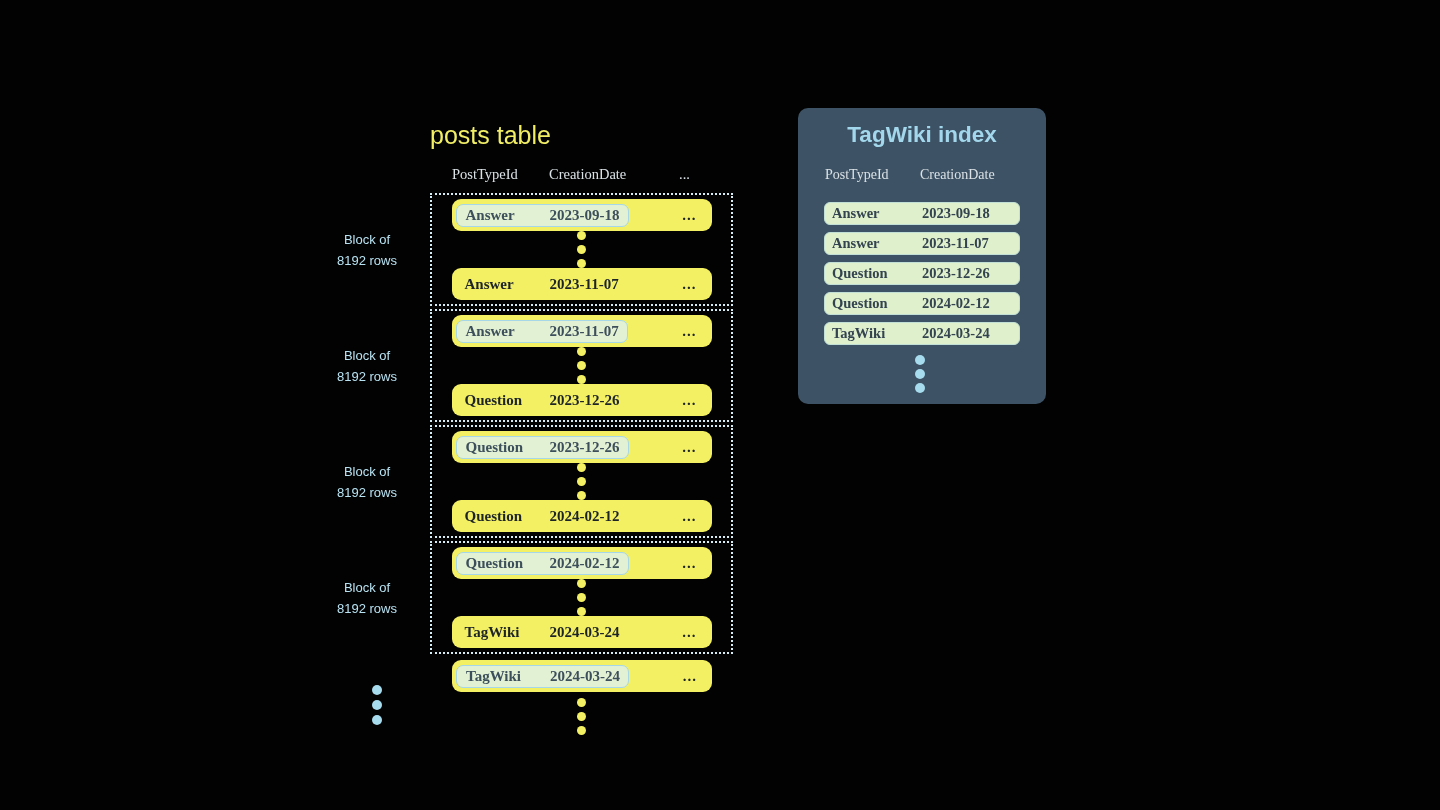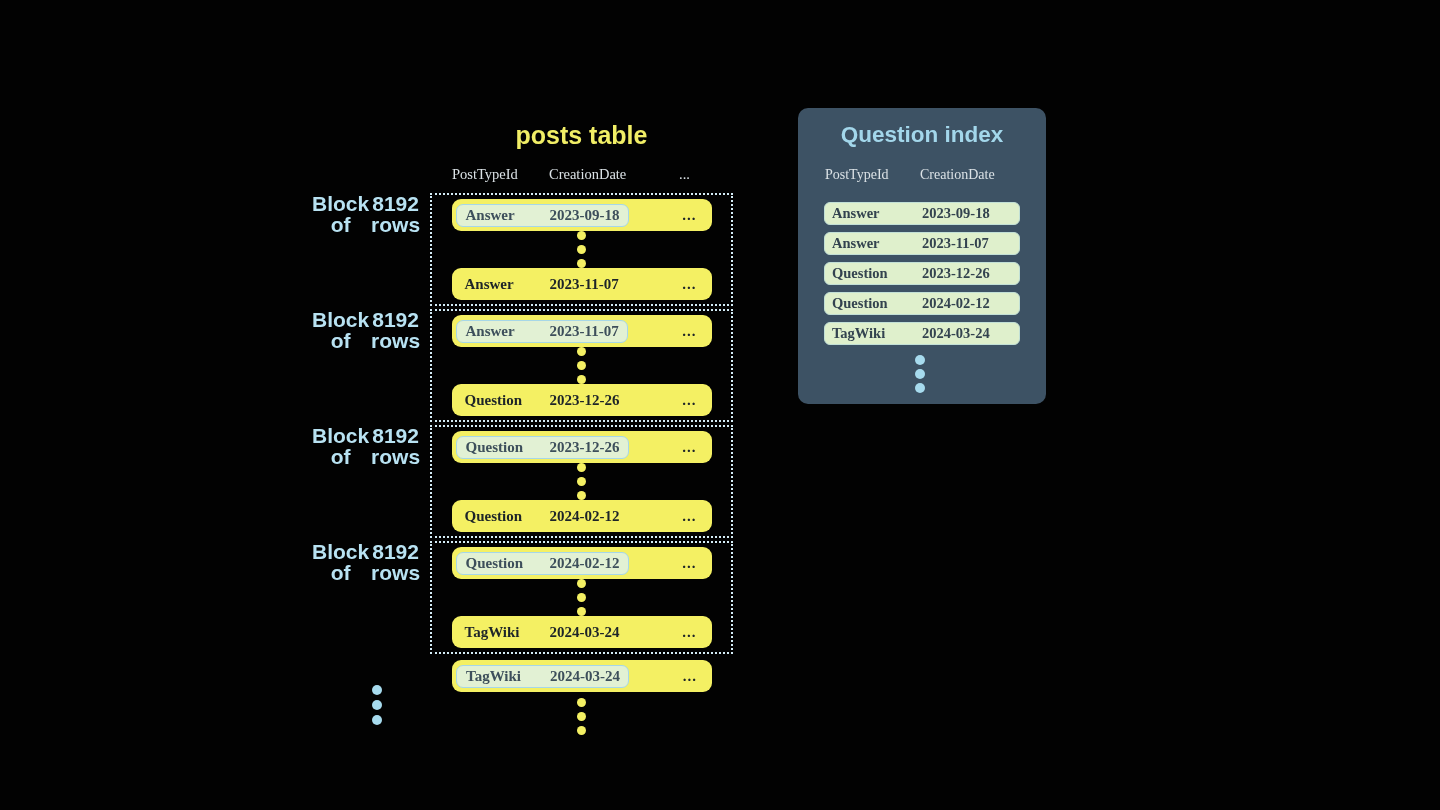--- a/index.html
+++ b/index.html
@@ -8,22 +8,22 @@
     --index-row-fill:#dff0cc; --index-row-border:#c2e0d6; --index-row-text:#33434f;
     --panel-bg:#3d5264; --panel-title:#a3d7eb; --table-title:#f1ee66;
     --header-text:#dbe2e6; --label-blue:#b8e2f2; --dot-blue:#a7dbee; --dotted-border:#d4ecf6;
   }
   *{margin:0;padding:0;box-sizing:border-box;}
   html,body{width:1440px;height:810px;}
   body{background:var(--background);font-family:"Liberation Sans","DejaVu Sans",sans-serif;overflow:hidden;position:relative;}
   .mono{font-family:Liberation Serif, serif;}
 
   
-  .posts-title{position:absolute;left:430px;top:121px;width:303px;text-align:center;
-    font-size:25px;font-weight:700;color:var(--table-title);}
+  .posts-title{position:absolute;left:430px;top:121px;width:303px;text-align:left;
+    font-size:25px;font-weight:400;color:var(--table-title);}
   .table-header{position:absolute;left:452px;top:166px;display:flex;align-items:center;
     font-size:14.5px;color:var(--header-text);}
   .table-header .h-type{width:97px;}
   .table-header .h-date{width:130px;}
 
   .block{position:absolute;left:430px;width:303px;height:113px;
     border:2px dotted var(--dotted-border);
     display:flex;flex-direction:column;align-items:center;justify-content:space-between;
     padding:4px 0;}
   .b1{top:193px;} .b2{top:309px;} .b3{top:425px;} .b4{top:541px;}
@@ -38,22 +38,22 @@
     background:var(--highlight-fill);border:1.5px solid var(--highlight-border);
     border-radius:7px;color:var(--highlight-text);}
   .hl-box .cell-type{margin-left:0;width:84px;}
   .hl-box .cell-date{width:auto;}
 
   .vdots{display:flex;flex-direction:column;gap:5px;}
   .vdots .dot{width:9px;height:9px;border-radius:50%;background:var(--row-yellow);}
   .vdots.blue .dot{width:10px;height:10px;background:var(--dot-blue);}
 
   .block-label{position:absolute;left:312px;width:110px;height:113px;
-    display:flex;flex-direction:row;justify-content:center;text-align:center;
-    font-size:21px;line-height:21px;color:var(--label-blue);font-weight:700;}
+    display:flex;flex-direction:column;justify-content:center;text-align:center;
+    font-size:13px;line-height:21px;color:var(--label-blue);font-weight:400;}
   .l1{top:193px;} .l2{top:309px;} .l3{top:425px;} .l4{top:541px;}
 
   .overflow-pill{position:absolute;left:452px;top:660px;}
   .tail-dots-yellow{position:absolute;left:577px;top:698px;}
   .tail-dots-blue{position:absolute;left:372px;top:685px;}
 
   
   .panel{position:absolute;left:798px;top:108px;width:248px;height:296px;
     background:var(--panel-bg);border-radius:10px;}
   .panel-title{position:absolute;top:14px;left:0;width:100%;text-align:center;
@@ -190,21 +190,21 @@
       <span class="dot"></span>
       <span class="dot"></span>
   </div>
   <div class="vdots blue tail-dots-blue">
     <span class="dot"></span>
       <span class="dot"></span>
       <span class="dot"></span>
   </div>
 
   <div class="panel">
-    <div class="panel-title">Question index</div>
+    <div class="panel-title">TagWiki index</div>
     <div class="panel-header mono">
       <span class="h-type">PostTypeId</span>
       <span class="h-date">CreationDate</span>
     </div>
     <div class="index-rows">
       <div class="index-row mono">
         <span class="cell-type">Answer</span>
         <span class="cell-date">2023-09-18</span>
       </div>
       <div class="index-row mono">

